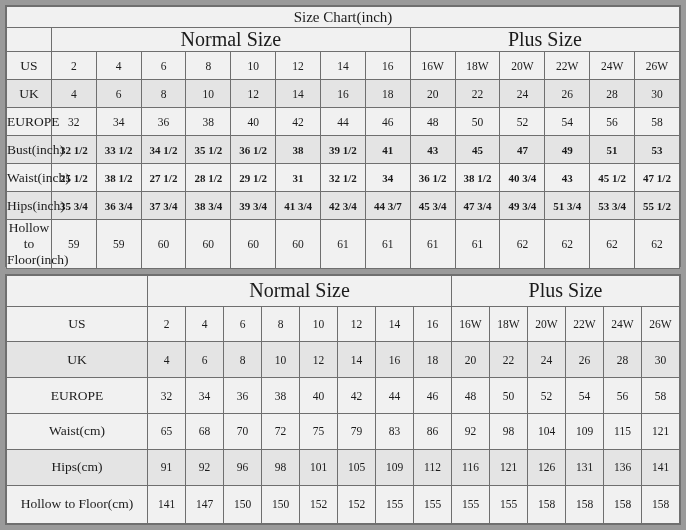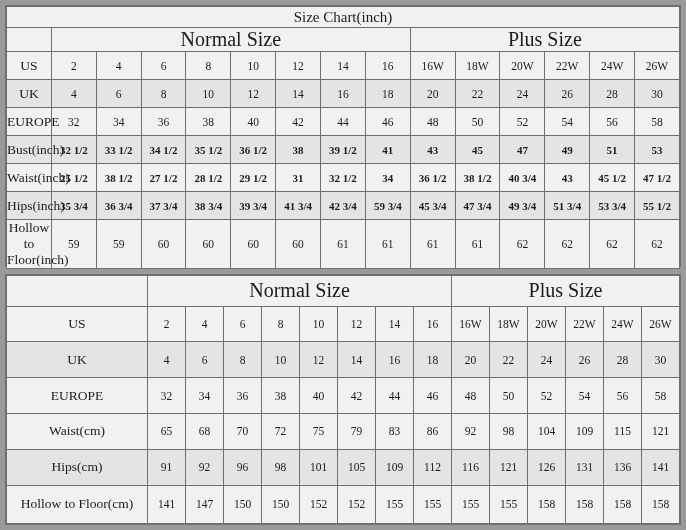--- a/index.html
+++ b/index.html
@@ -183,21 +183,21 @@
 
       <tr class="row-h shaded">
         <td class="rowlabel">Hips(inch)</td>
         <td class="datacell small">35 3/4</td>
         <td class="datacell small">36 3/4</td>
         <td class="datacell small">37 3/4</td>
         <td class="datacell small">38 3/4</td>
         <td class="datacell small">39 3/4</td>
         <td class="datacell small">41 3/4</td>
         <td class="datacell small">42 3/4</td>
-        <td class="datacell small">59 3/4</td>
+        <td class="datacell small">44 3/7</td>
         <td class="datacell small">45 3/4</td>
         <td class="datacell small">47 3/4</td>
         <td class="datacell small">49 3/4</td>
         <td class="datacell small">51 3/4</td>
         <td class="datacell small">53 3/4</td>
         <td class="datacell small">55 1/2</td>
       </tr>
 
       <tr class="row-h-tall">
         <td class="rowlabel">Hollow to Floor(inch)</td>

